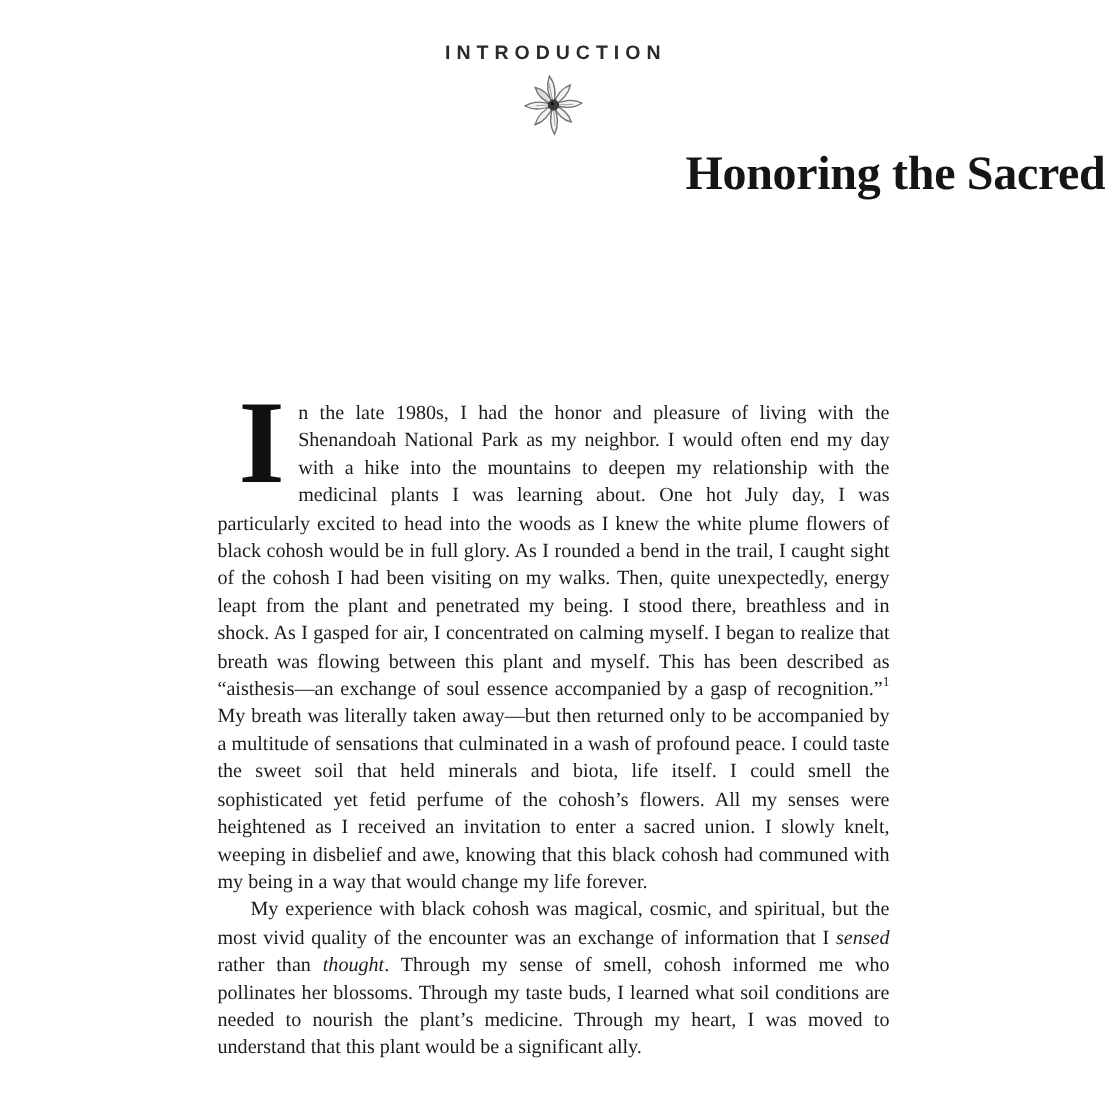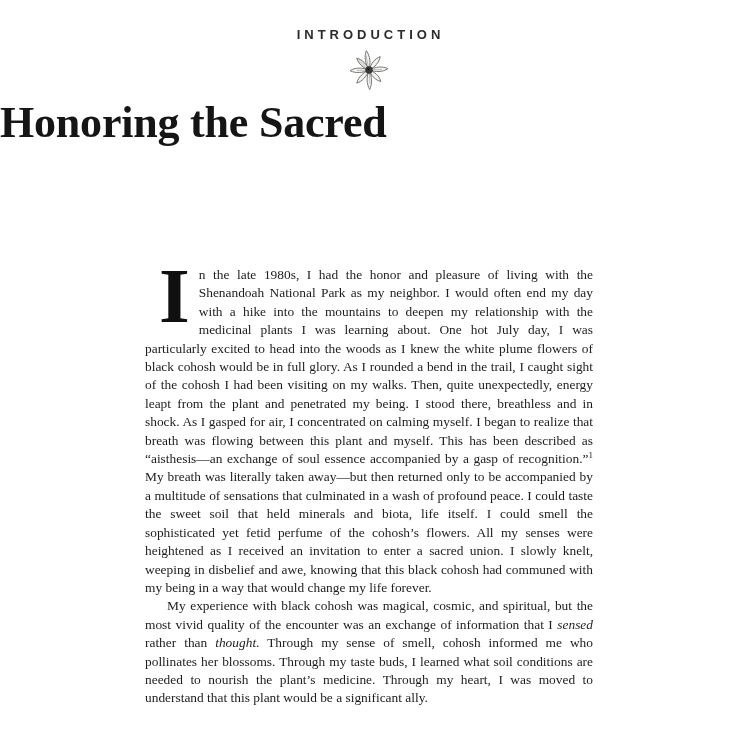--- a/index.html
+++ b/index.html
@@ -34,23 +34,23 @@
     left: 0;
     right: 0;
     display: flex;
     justify-content: center;
   }
   .title {
     position: absolute;
     top: 97px;
     left: 0;
     right: 0;
-    text-align: left;
+    text-align: right;
     font-family: "Liberation Serif", serif;
-    font-size: 44px;
+    font-size: 32px;
     font-weight: 600;
     letter-spacing: -0.2px;
     color: #151515;
   }
   .article {
     position: absolute;
     top: 266px;
     left: 145px;
     width: 448px;
     font-size: 13.4px;

